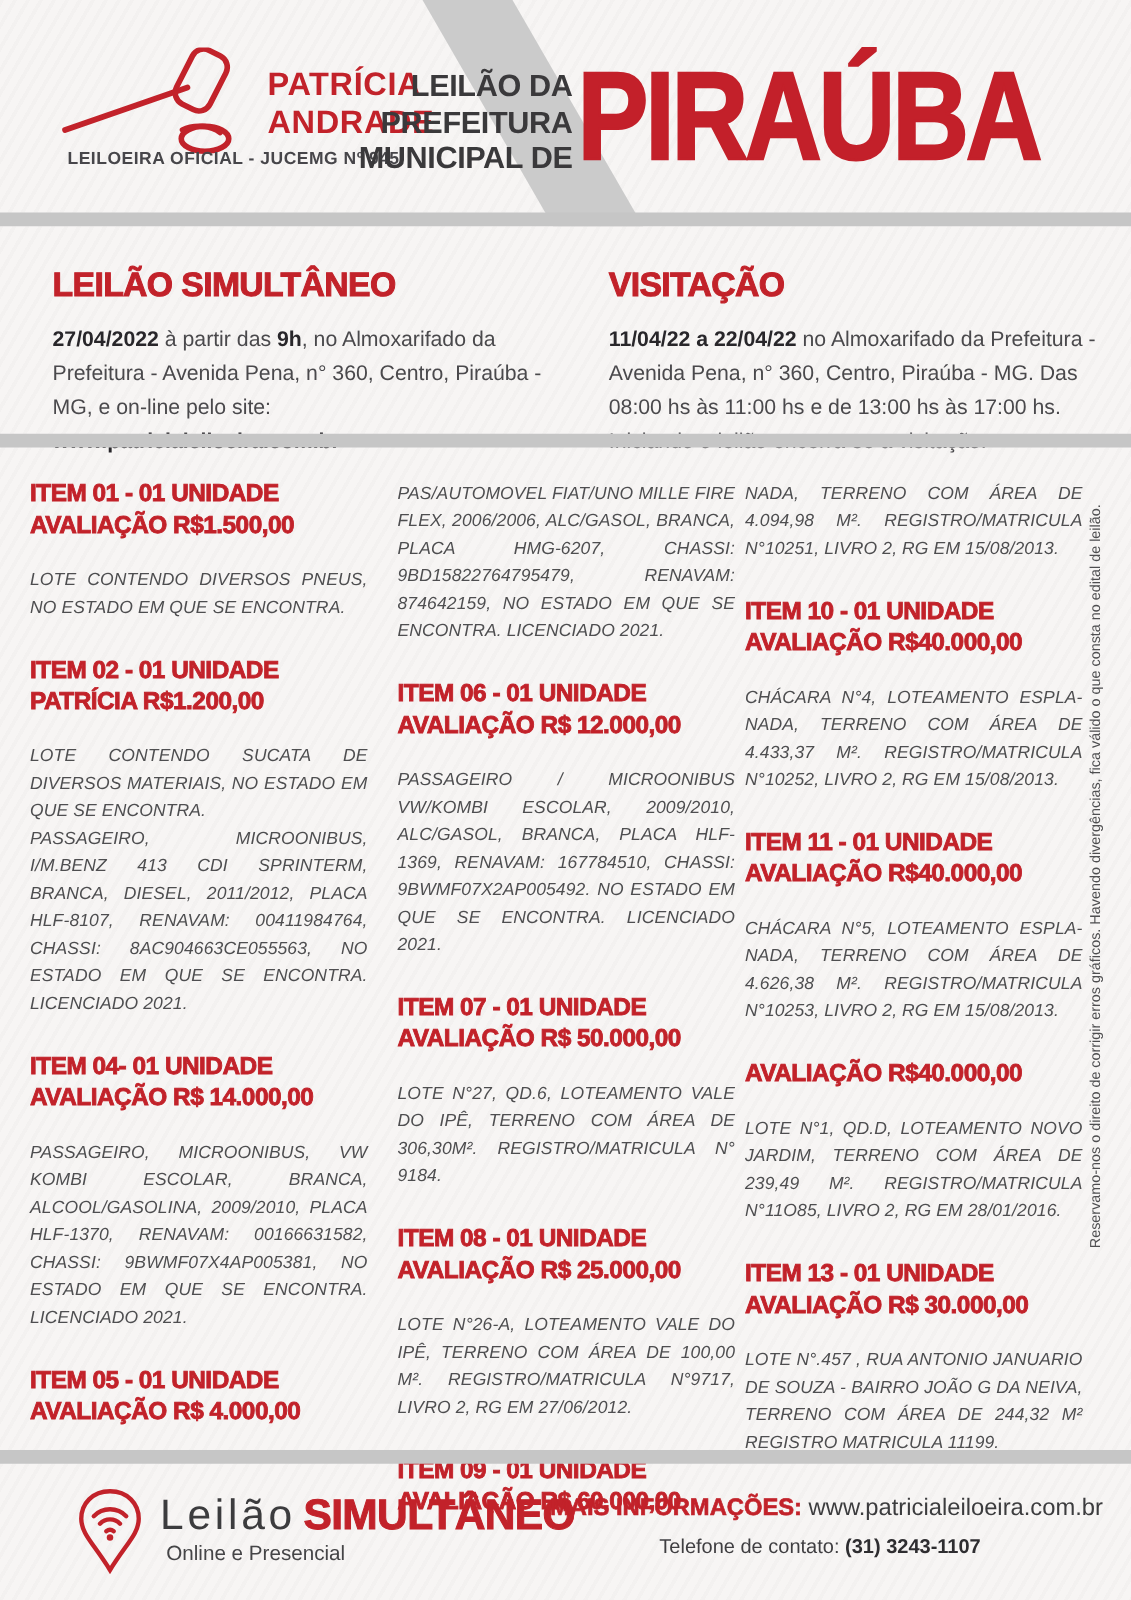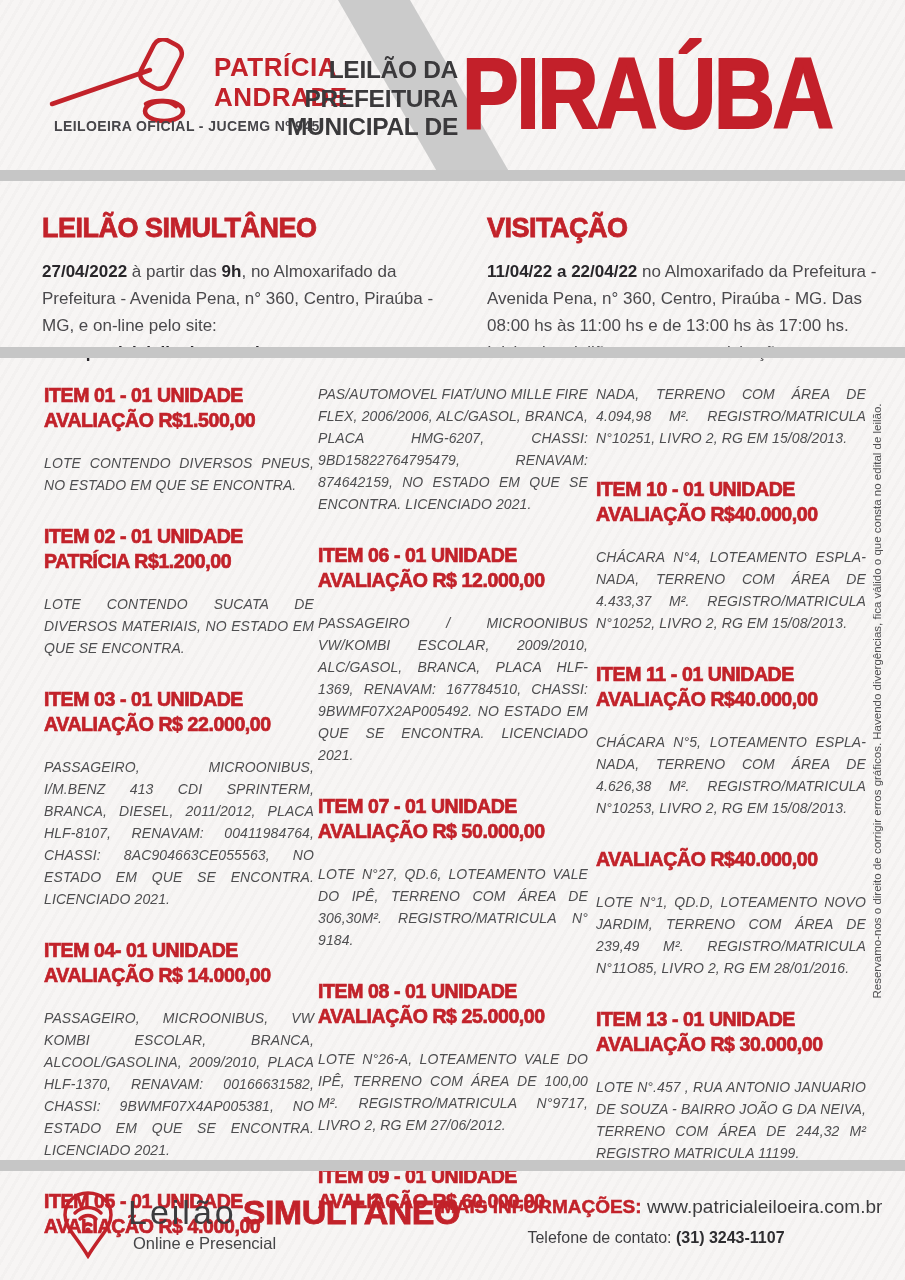--- a/index.html
+++ b/index.html
@@ -29,21 +29,21 @@
   .bar1{top:170px}.bar2{top:347px}.bar3{top:1160px}
   
   .sec-head{color:#c2222a;font-weight:bold;font-size:27px;letter-spacing:-.5px;
     -webkit-text-stroke:.8px #c2222a;margin:0 0 14px 0;}
   .info-left{position:absolute;left:42px;top:213px;width:402px;}
   .info-right{position:absolute;left:487px;top:213px;width:392px;}
   .info-p{margin:0;color:#4a494c;font-size:17px;line-height:27px;}
   .info-p .b{color:#28262a;font-weight:bold;}
   
   .col{position:absolute;top:383px;width:270px;}
-  .col1{left:44px}.col2{left:318px}.col3{left:596px}
+  .col1{left:24px}.col2{left:318px}.col3{left:596px}
   .item-head{color:#c2222a;font-weight:bold;font-size:19.5px;line-height:25px;
     letter-spacing:-.4px;-webkit-text-stroke:.7px #c2222a;margin:28px 0 19px 0;}
   .col .item-head:first-child,.col .item-desc:first-child{margin-top:0;}
   .item-desc{margin:0;color:#4e4e50;font-size:14px;line-height:22px;text-align:justify;
     letter-spacing:.1px;font-style:italic;}
   
   .disclaimer{position:absolute;left:562px;top:694px;width:630px;height:14px;
     line-height:14px;font-size:11.5px;color:#4e4e50;text-align:center;white-space:nowrap;
     transform:rotate(-90deg);}
   
@@ -109,24 +109,20 @@
     <div class="item-head">
       <div>ITEM 01 - 01 UNIDADE</div>
       <div>AVALIAÇÃO R$1.500,00</div>
     </div>
     <p class="item-desc">LOTE CONTENDO DIVERSOS PNEUS, NO ESTADO EM QUE SE ENCONTRA.</p>
     <div class="item-head">
       <div>ITEM 02 - 01 UNIDADE</div>
       <div>PATRÍCIA R$1.200,00</div>
     </div>
     <p class="item-desc">LOTE CONTENDO SUCATA DE DIVERSOS MATERIAIS, NO ESTADO EM QUE SE ENCONTRA.</p>
-    <div class="item-head">
-      <div>ITEM 03 - 01 UNIDADE</div>
-      <div>AVALIAÇÃO R$ 22.000,00</div>
-    </div>
     <p class="item-desc">PASSAGEIRO, MICROONIBUS, I/M.BENZ 413 CDI SPRINTERM, BRANCA, DIESEL, 2011/2012, PLACA HLF-8107, RENAVAM: 00411984764, CHASSI: 8AC904663CE055563, NO ESTADO EM QUE SE ENCONTRA. LICENCIADO 2021.</p>
     <div class="item-head">
       <div>ITEM 04- 01 UNIDADE</div>
       <div>AVALIAÇÃO R$ 14.000,00</div>
     </div>
     <p class="item-desc">PASSAGEIRO, MICROONIBUS, VW KOMBI ESCOLAR, BRANCA, ALCOOL/GASOLINA, 2009/2010, PLACA HLF-1370, RENAVAM: 00166631582, CHASSI: 9BWMF07X4AP005381, NO ESTADO EM QUE SE ENCONTRA. LICENCIADO 2021.</p>
     <div class="item-head">
       <div>ITEM 05 - 01 UNIDADE</div>
       <div>AVALIAÇÃO R$ 4.000,00</div>
     </div>

